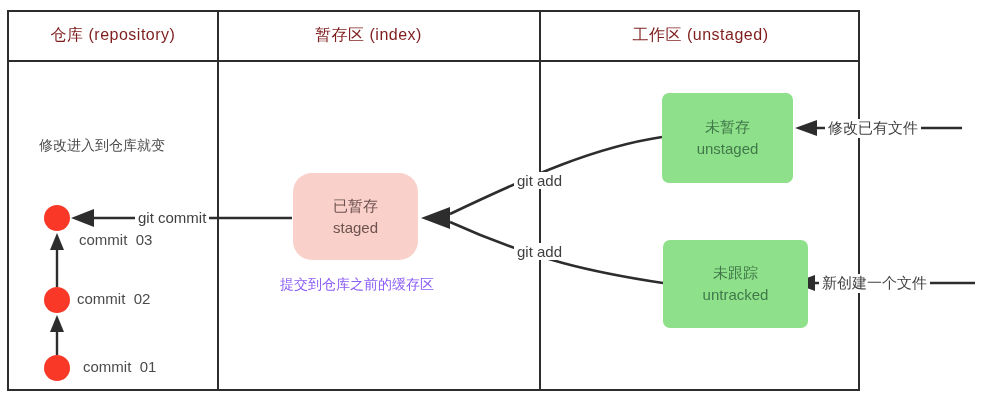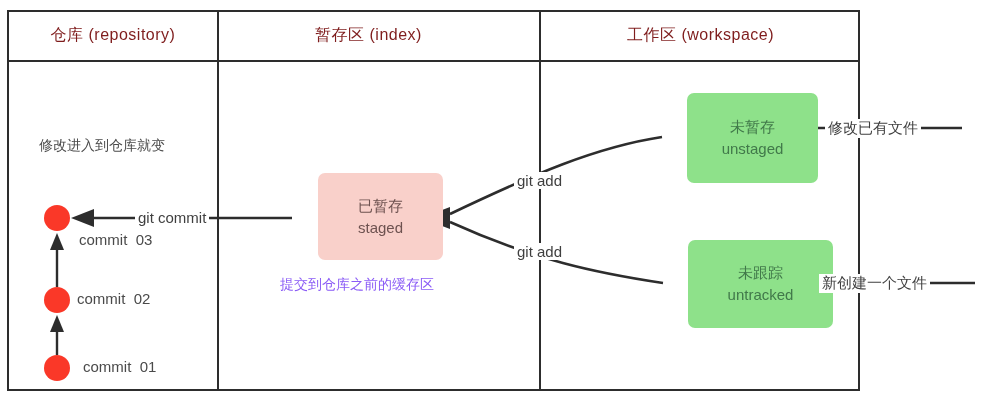--- a/index.html
+++ b/index.html
@@ -55,27 +55,27 @@
   }
 
   
   .state-box {
     position: absolute;
     border-radius: 7px;
     display: flex; flex-direction: column;
     justify-content: center;
     font-size: 15px; line-height: 1.45;
     text-align: center;
-    margin-left: 25px;
   }
   .box-staged {
     left: 293px; top: 173px;
     width: 125px; height: 87px;
     background: #f9d0ca;
     color: #6e5250;
+    border-radius: 19px;
   }
   .box-unstaged {
     left: 662px; top: 93px;
     width: 131px; height: 90px;
     background: #8ee18a;
     color: #41794a;
   }
   .box-untracked {
     left: 663px; top: 240px;
     width: 145px; height: 88px;
@@ -140,21 +140,21 @@
 
 <div class="stage">
 
   <div class="frame"></div>
   <div class="vline v1"></div>
   <div class="vline v2"></div>
   <div class="header-sep"></div>
 
   <div class="hdr hdr1">仓库 (repository)</div>
   <div class="hdr hdr2">暂存区 (index)</div>
-  <div class="hdr hdr3">工作区 (workspace)</div>
+  <div class="hdr hdr3">工作区 (unstaged)</div>
 
   <svg class="connectors" width="986" height="405" viewBox="0 0 986 405">
 
     <line x1="292" y1="218" x2="90" y2="218" stroke="#2d2d2d" stroke-width="2.6"></line>
     <polygon points="71,218 94,209 94,227" fill="#2d2d2d"></polygon>
 
     <line x1="57" y1="355" x2="57" y2="331" stroke="#2d2d2d" stroke-width="2.4"></line>
     <polygon points="57,315 50,332 64,332" fill="#2d2d2d"></polygon>
     <line x1="57" y1="287" x2="57" y2="249" stroke="#2d2d2d" stroke-width="2.4"></line>
     <polygon points="57,233 50,250 64,250" fill="#2d2d2d"></polygon>

